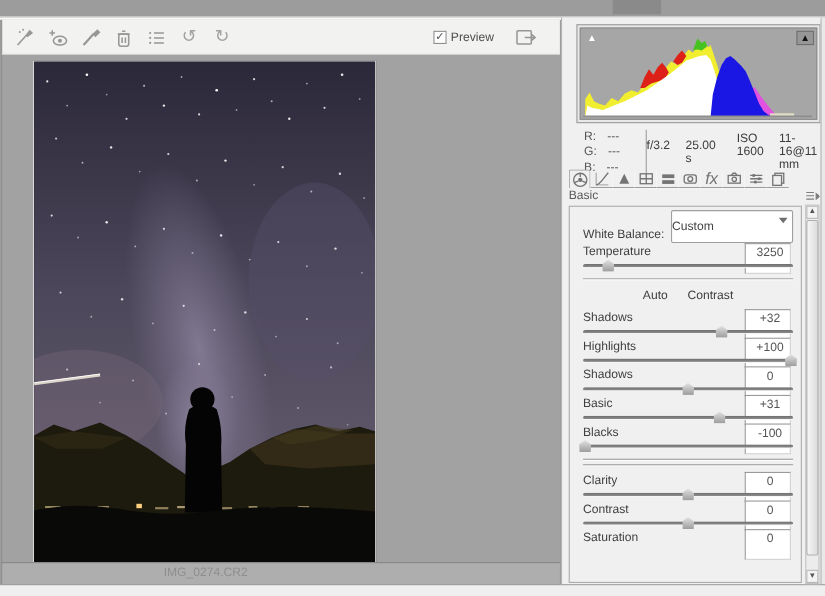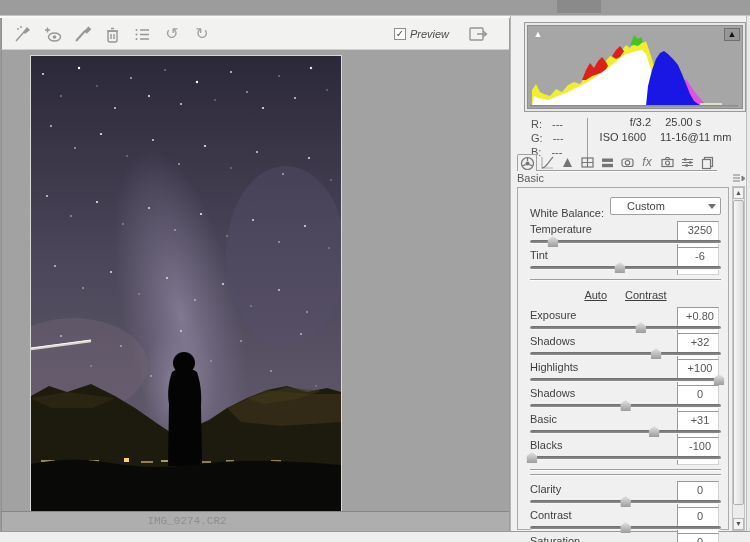--- a/index.html
+++ b/index.html
@@ -15,78 +15,78 @@
 
   
   #toolbar { position:absolute; left:1px; top:18px; width:508px; height:32px; background:#f2f2f1; border-left:1px solid #8e8e8e; border-bottom:1px solid #cfcfcf; display:flex; align-items:center; }
   .tool-group { display:flex; align-items:center; gap:6px; padding-left:8px; }
   .tool-btn { width:24px; height:24px; display:flex; align-items:center; justify-content:center; color:#979797; }
   .tool-btn svg { stroke:#979797; fill:none; stroke-width:1.4; }
   .rot-glyph { font-size:16px; color:#a2a2a2; line-height:1; }
   #preview-area { position:absolute; right:18px; top:0; height:32px; display:flex; align-items:center; gap:18px; }
   #preview-check { display:flex; align-items:center; gap:4px; }
   #checkbox { width:12px; height:12px; background:#fdfdfd; border:1px solid #8f8f8f; font-size:10px; line-height:10px; text-align:center; color:#4a4a4a; }
-  #preview-label { color:#4c4c4c;font-style:italic; }
+  #preview-label { color:#4c4c4c; }
 
   #canvas { position:absolute; left:1px; top:50px; width:508px; height:461px; background:#a2a2a2; border-left:1px solid #8e8e8e; }
   #photo { position:absolute; left:28px; top:5px; width:312px; height:457px; border:1px solid #d9d9d9; background:#14121c; }
   #photo svg { display:block; }
 
-  #filename-bar { position:absolute; left:1px; top:511px; width:508px; height:20px; background:#aeaeae; border-left:1px solid #8e8e8e; border-top:1px solid #868686;font-family:Liberation Mono, monospace; }
+  #filename-bar { position:absolute; left:1px; top:511px; width:508px; height:20px; background:#aeaeae; border-left:1px solid #8e8e8e; border-top:1px solid #868686; }
   #filename { position:absolute; left:29px; top:3px; width:312px; text-align:center; color:#8e8e8e; }
 
   
   #right-panel { position:absolute; left:510px; top:16px; width:236px; height:515px; background:#f0f0f0; border-left:1px solid #b5b5b5; }
   #right-edge { position:absolute; left:746px; top:16px; width:4px; height:515px; background:#e9e9e9; border-left:1px solid #bdbdbd; }
 
   
   #histogram-frame { position:absolute; left:13px; top:6px; width:222px; height:90px; background:#e8e8e8; border:1px solid #9a9a9a; padding:2px; }
   #histogram-inner { position:relative; width:216px; height:84px; background:#a6a6a6; border:1px solid #8d8d8d; overflow:hidden; }
   .clip-btn { position:absolute; top:2px; width:16px; height:13px; display:flex; align-items:center; justify-content:center; font-size:9px; line-height:9px; }
   #clip-shadows { left:2px; color:#ffffff; }
   #clip-highlights { right:2px; color:#111111; background:#979797; border:1px solid #6f6f6f; }
 
   
   #info-row { position:absolute; left:10px; top:100px; width:222px; height:44px; display:flex; }
   #rgb-col { width:66px; padding-left:10px; display:flex; flex-direction:column; justify-content:center; gap:2px; color:#555; }
   .rgb-line { display:flex; gap:10px; }
   #info-div { width:1px; background:#9f9f9f; margin:2px 0; }
-  #exif-col { flex:1; display:flex; flex-direction:column; justify-content:flex-start; align-items:center; gap:3px; color:#3c3c3c; }
+  #exif-col { flex:1; display:flex; flex-direction:row; justify-content:flex-start; align-items:center; gap:19px; color:#3c3c3c; }
   .exif-line { display:flex; gap:14px; }
 
   
   #tabs-row { position:absolute; left:6px; top:138px; width:224px; height:17px; display:flex; }
   .tab { width:20px; height:17px; display:flex; align-items:center; justify-content:center; border-bottom:1px solid #9c9c9c; box-shadow:0 1px 0 #fdfdfd; }
   .tab svg { stroke:#747474; fill:none; stroke-width:1.2; }
   .tab.active { border:1px solid #a2a2a2; border-bottom:none; box-shadow:none; background:#f0f0f0; border-radius:2px 2px 0 0; }
-  .fx-text { font-style:italic; font-size:12px; color:#747474; }
+  .fx-text { font-style:italic; font-size:15px; color:#747474; }
 
   #basic-header { position:absolute; left:6px; top:156px; width:214px; height:15px; text-align:left; color:#5a5a5a; }
   #panel-menu-btn { position:absolute; left:220px; top:156px; width:15px; height:12px; display:flex; align-items:center; justify-content:center; }
   #panel-menu-btn svg { stroke:#7d7d7d; fill:#7d7d7d; stroke-width:1; }
 
   
   #content-box { position:absolute; left:6px; top:171px; width:212px; height:343px; border:1px solid #ababab; background:#f0f0f0; padding:8px 7px 0 12px; }
 
   .wb-row { display:flex; align-items:center; height:20px; margin-bottom:7px; }
   #wb-label { color:#3f3f3f;margin-top:13px; }
-  #wb-select { margin-left:6px; flex:1; height:18px; background:#ffffff; border:1px solid #9f9f9f; border-radius:2px; display:flex; align-items:center; padding:0 16px; color:#444; position:relative; }
+  #wb-select { margin-left:6px; flex:1; height:30px; background:#ffffff; border:1px solid #9f9f9f; border-radius:2px; display:flex; align-items:center; padding:0 0; color:#444; position:relative; }
   #wb-arrow { position:absolute; right:4px; top:6px; width:0; height:0; border-left:4px solid transparent; border-right:4px solid transparent; border-top:5px solid #6f6f6f; }
 
   .srow { position:relative; height:25px; margin-bottom:1px;text-align:center; }
   .slabel { position:absolute; left:0; top:0; color:#3f3f3f; }
   .sval { position:absolute; right:2px; top:-2px; width:42px; height:28px; background:#fff; border:1px solid; border-color:#9a9a9a #d2d2d2 #d2d2d2 #9a9a9a; padding:2px 0 0 4px; color:#555; }
   .strack { position:absolute; left:0; right:0; top:17px; height:4px; background:linear-gradient(#6e6e6e,#8e8e8e); border-radius:2px; border-bottom:1px solid #f6f6f6; }
   .sthumb { position:absolute; top:-4px; width:11px; height:11px; transform:translateX(-50%); background:linear-gradient(#e3e3e3,#9c9c9c); clip-path:polygon(50% 0,100% 38%,96% 100%,4% 100%,0 38%); }
 
   .divider { height:2px; border-top:1px solid #9e9e9e; border-bottom:1px solid #fbfbfb; margin:5px 0 8px 0; }
   .divider.double { height:6px; border-top:1px solid #9e9e9e; border-bottom:1px solid #9e9e9e; box-shadow:0 1px 0 #fbfbfb, inset 0 1px 0 #fbfbfb; background:transparent; }
 
   #auto-default { height:16px; text-align:center; margin-bottom:4px; }
-  #auto-default span { color:#3d3d3d; text-decoration:underline; margin:0 9px;text-align:right; }
+  #auto-default span { color:#3d3d3d; margin:0 9px;text-align:right; }
 
   
   #scrollbar { position:absolute; left:221px; top:170px; width:13px; height:345px; background:#ececec; border:1px solid #c2c2c2; }
   .sb-btn { position:absolute; left:0; width:11px; height:12px; background:#f3f3f3; border:1px solid #b7b7b7; font-size:7px; line-height:10px; text-align:center; color:#555; }
   #sb-up { top:0; }
   #sb-down { bottom:0; }
   #sb-thumb { position:absolute; left:0; top:13px; width:11px; height:305px; background:linear-gradient(90deg,#f6f6f6,#dcdcdc); border:1px solid #b0b0b0; border-radius:2px; }
 </style>
 </head>
 <body>
@@ -406,41 +406,27 @@
         </span>
       </div>
 
       <div class="srow">
         <span class="slabel">Temperature</span>
         <span class="sval">3250</span>
         <div class="strack">
             <div class="sthumb" style="left: 12%;"></div>
           </div>
       </div>
-      <div class="srow">
-        <span class="slabel">Tint</span>
-        <span class="sval">-6</span>
-        <div class="strack">
-            <div class="sthumb" style="left: 47%;"></div>
-          </div>
-      </div>
 
       <div class="divider"></div>
 
       <div id="auto-default">
         <span>Auto</span><span>Contrast</span>
       </div>
 
-      <div class="srow">
-        <span class="slabel">Exposure</span>
-        <span class="sval">+0.80</span>
-        <div class="strack">
-            <div class="sthumb" style="left: 58%;"></div>
-          </div>
-      </div>
       <div class="srow">
         <span class="slabel">Shadows</span>
         <span class="sval">+32</span>
         <div class="strack">
             <div class="sthumb" style="left: 66%;"></div>
           </div>
       </div>
       <div class="srow">
         <span class="slabel">Highlights</span>
         <span class="sval">+100</span>

